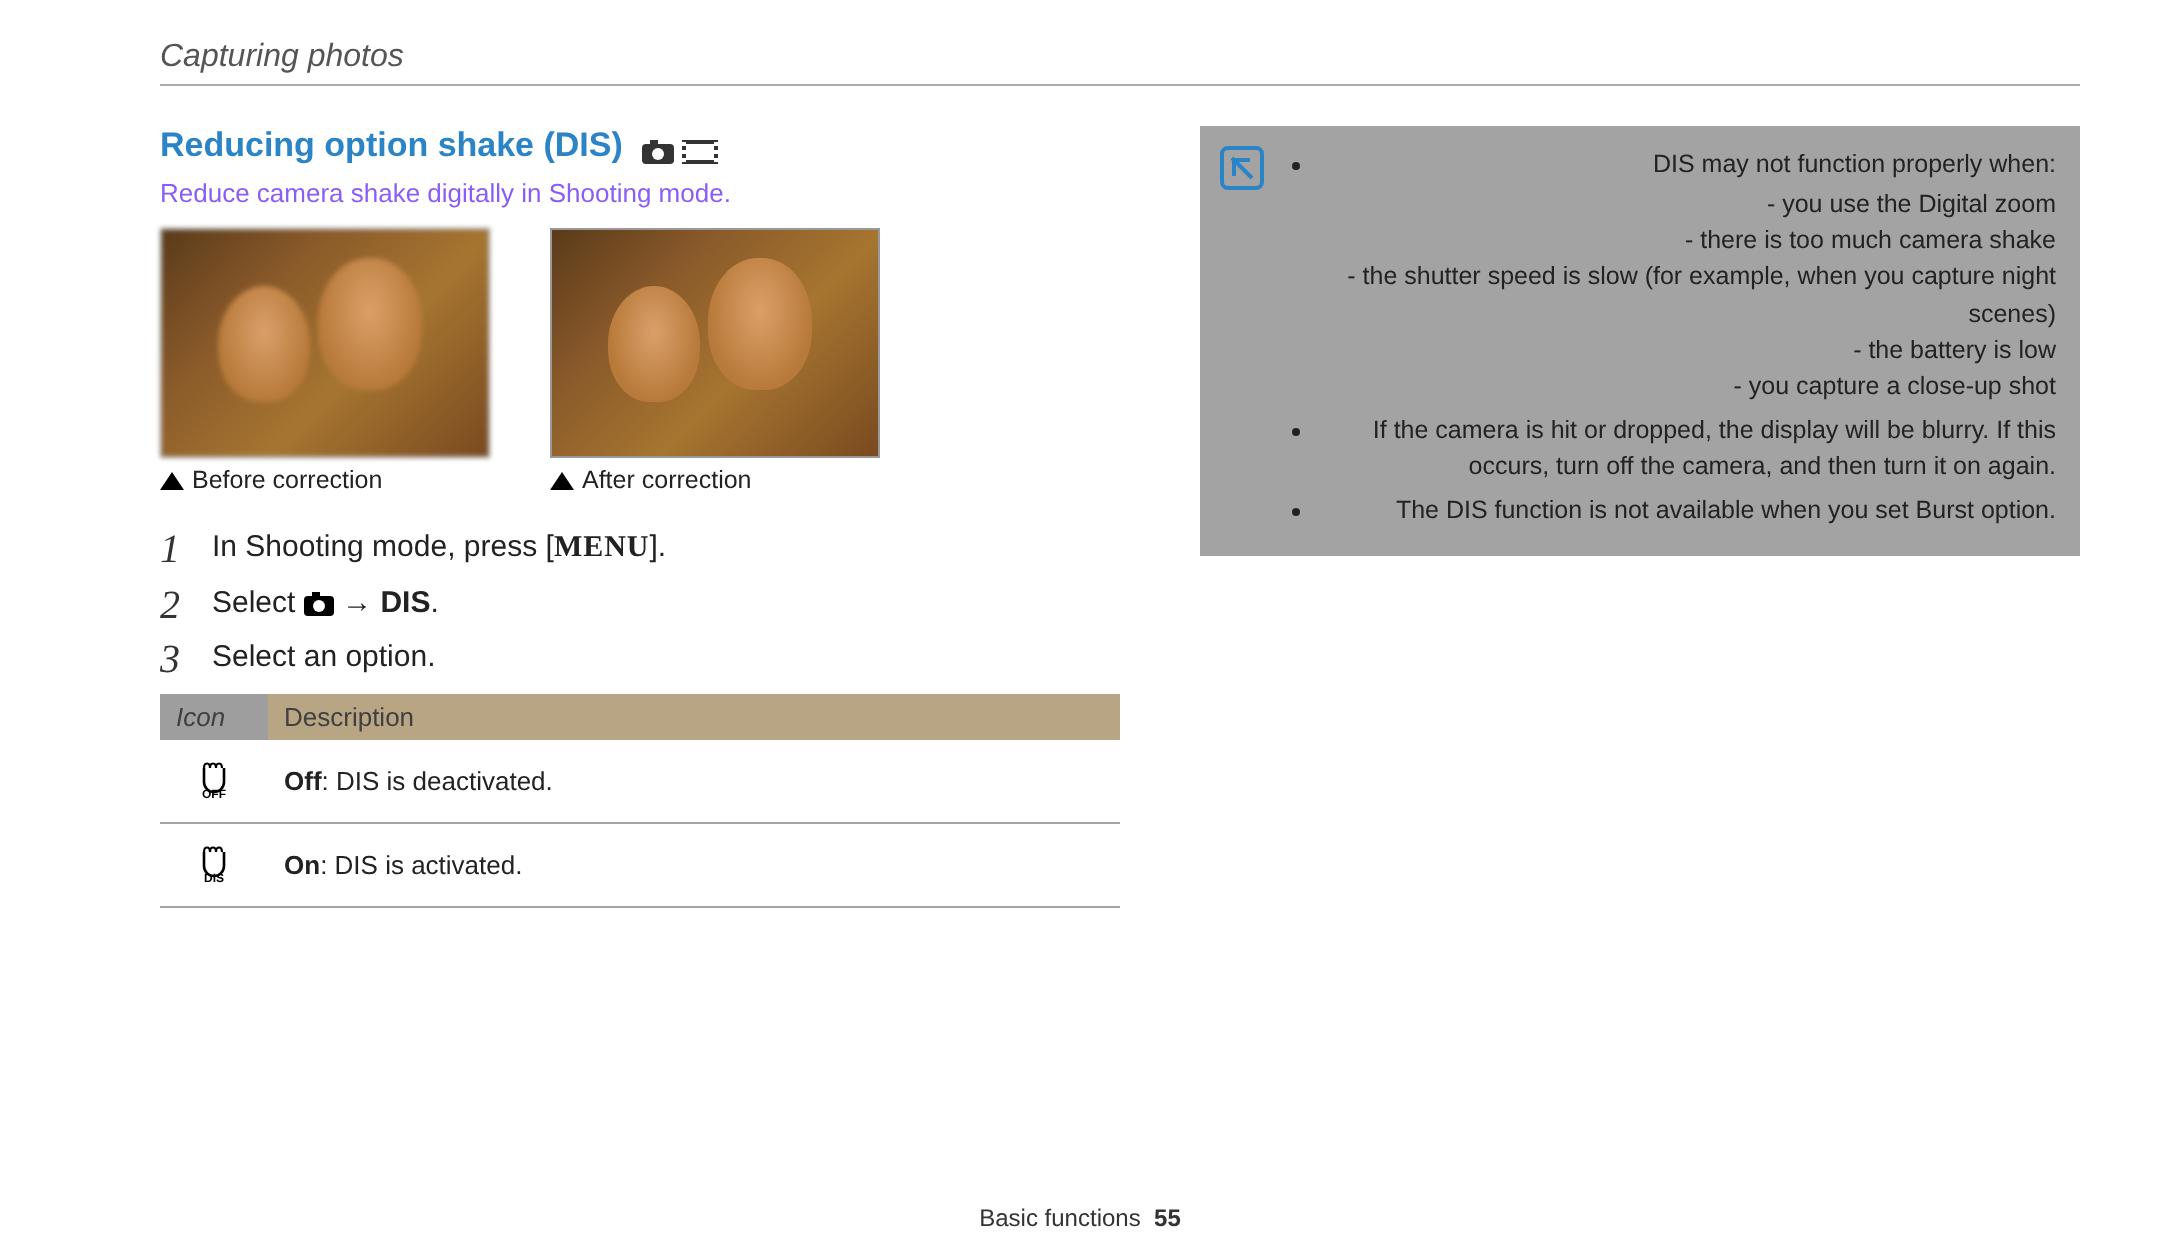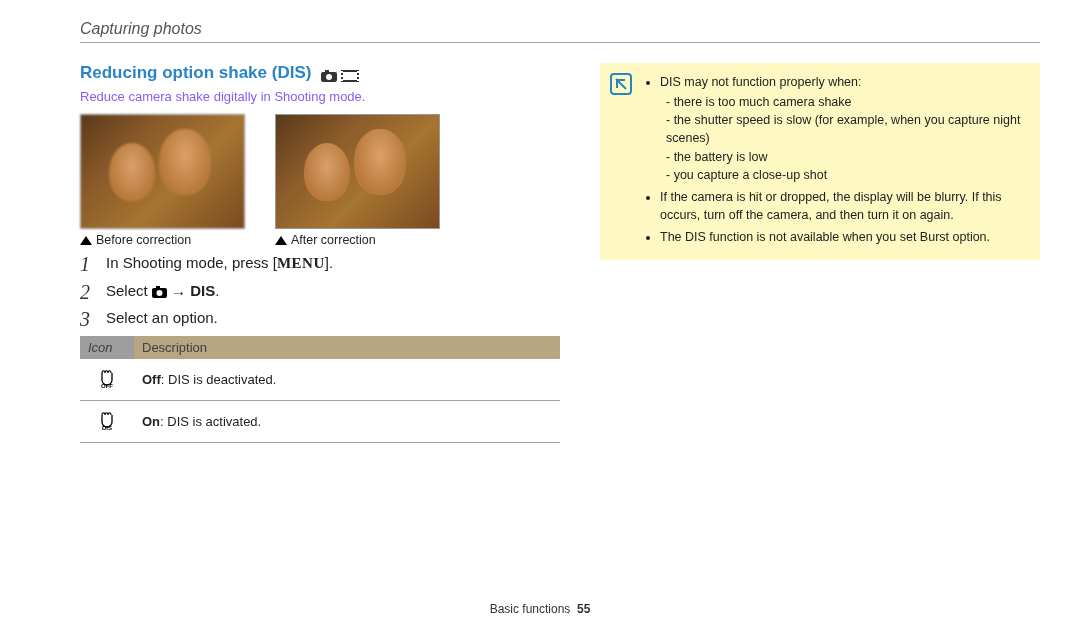--- a/index.html
+++ b/index.html
@@ -49,21 +49,21 @@
   .photo .face1 {
     position:absolute; left:28px; top:28px; width:46px; height:58px;
     background: radial-gradient(ellipse at 50% 40%, #d9a06a 0%, #b87a3a 70%);
     border-radius: 50% 50% 45% 45%;
   }
   .photo .face2 {
     position:absolute; left:78px; top:14px; width:52px; height:66px;
     background: radial-gradient(ellipse at 50% 40%, #dca068 0%, #b87a3a 70%);
     border-radius: 48% 48% 45% 45%;
   }
-  .captions { display:flex; gap:30px; margin-bottom:5px;}
+  .captions { display:flex; gap:30px; margin-bottom:16px;}
   .caption { width:165px; font-size:12.5px; display:flex; align-items:center; gap:4px;}
   .tri-up {
     width:0; height:0; border-left:6px solid transparent; border-right:6px solid transparent;
     border-bottom:9px solid #000; display:inline-block;
   }
   ol.steps { list-style:none; counter-reset: step; }
   ol.steps li {
     counter-increment: step;
     position: relative;
     padding-left: 26px;
@@ -103,25 +103,26 @@
     width: 54px;
     font-style: italic;
   }
   table.opt tbody td {
     padding: 8px 8px;
     border-bottom: 1px solid #a3a3a3;
   }
   table.opt tbody td.iconcell { text-align:center; }
   .hand-icon { display:inline-block; width:22px; height:22px; position:relative;}
   .notebox {
-    background: #fef9c3;
+    background: #a3a3a3;
     padding: 10px 12px 10px 44px;
     position: relative;
     font-size: 12.5px;
     line-height: 1.45;
+    text-align: right;
   }
   .notebox .note-icon {
     position:absolute; left:10px; top:10px;
     width:22px; height:22px; border:2px solid #2a84c6; border-radius:4px;
     color:#2a84c6; display:flex; align-items:center; justify-content:center;
   }
   .notebox ul.outer { list-style: disc; padding-left: 16px; }
   .notebox ul.outer > li { margin-bottom: 4px; }
   .notebox ul.inner { list-style:none; padding-left:6px; margin-top:2px;}
   .notebox ul.inner li::before { content:"- "; }
@@ -228,20 +229,21 @@
     <div class="notebox">
       <div class="note-icon">
         <svg width="14" height="14" viewBox="0 0 14 14">
             <path d="M2 2 L12 12 M3 11 L3 3 L11 3" stroke="#2a84c6" stroke-width="2" fill="none"></path>
           </svg>
       </div>
       <ul class="outer">
         <li>
           <span>DIS may not function properly when:</span>
           <ul class="inner">
+            <li>you use the Digital zoom</li>
             <li>there is too much camera shake</li>
             <li>the shutter speed is slow (for example, when you capture night scenes)</li>
             <li>the battery is low</li>
             <li>you capture a close-up shot</li>
           </ul>
         </li>
         <li>If the camera is hit or dropped, the display will be blurry. If this occurs, turn off the camera, and then turn it on again.</li>
         <li>The DIS function is not available when you set Burst option.</li>
       </ul>
     </div>

